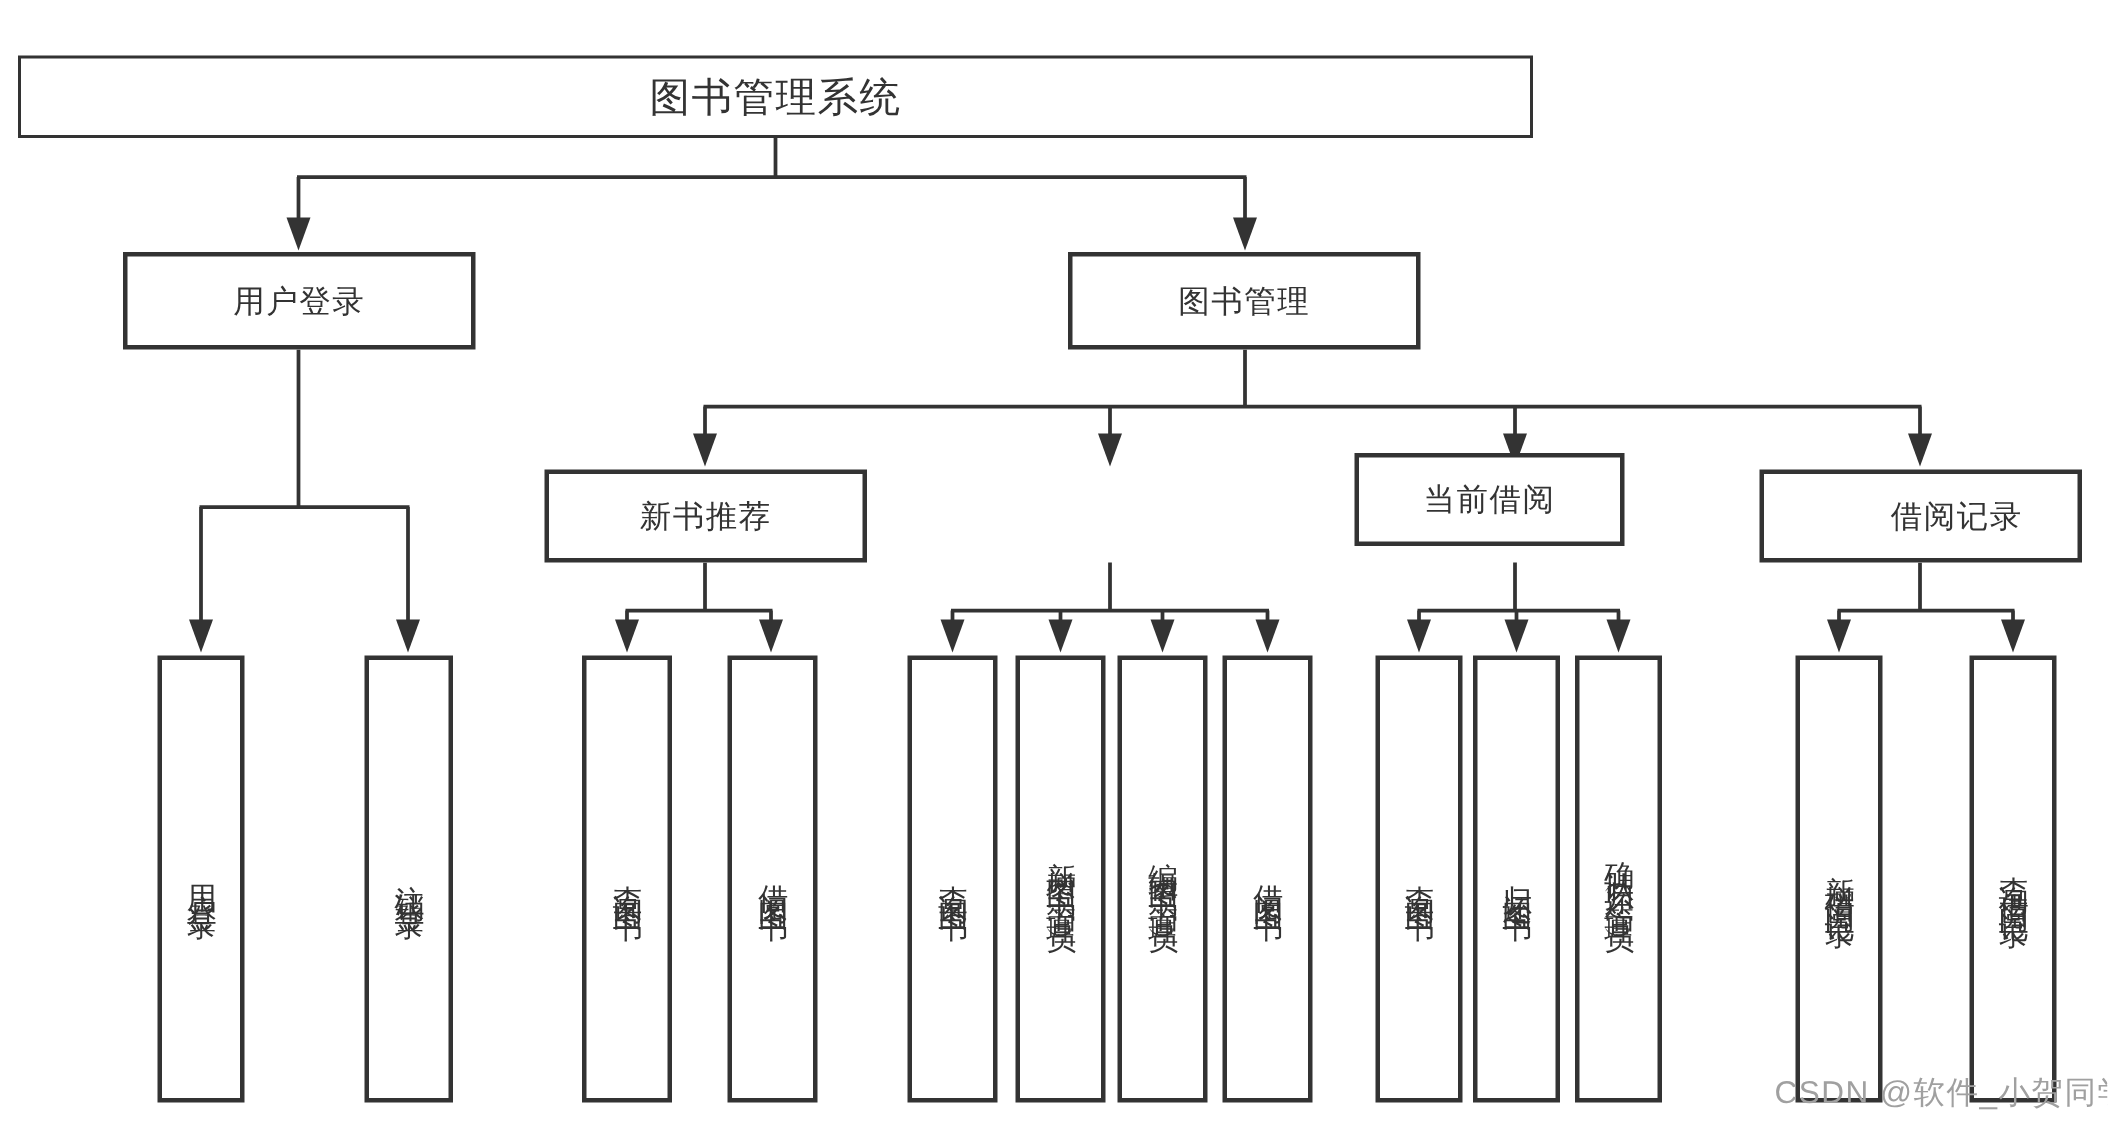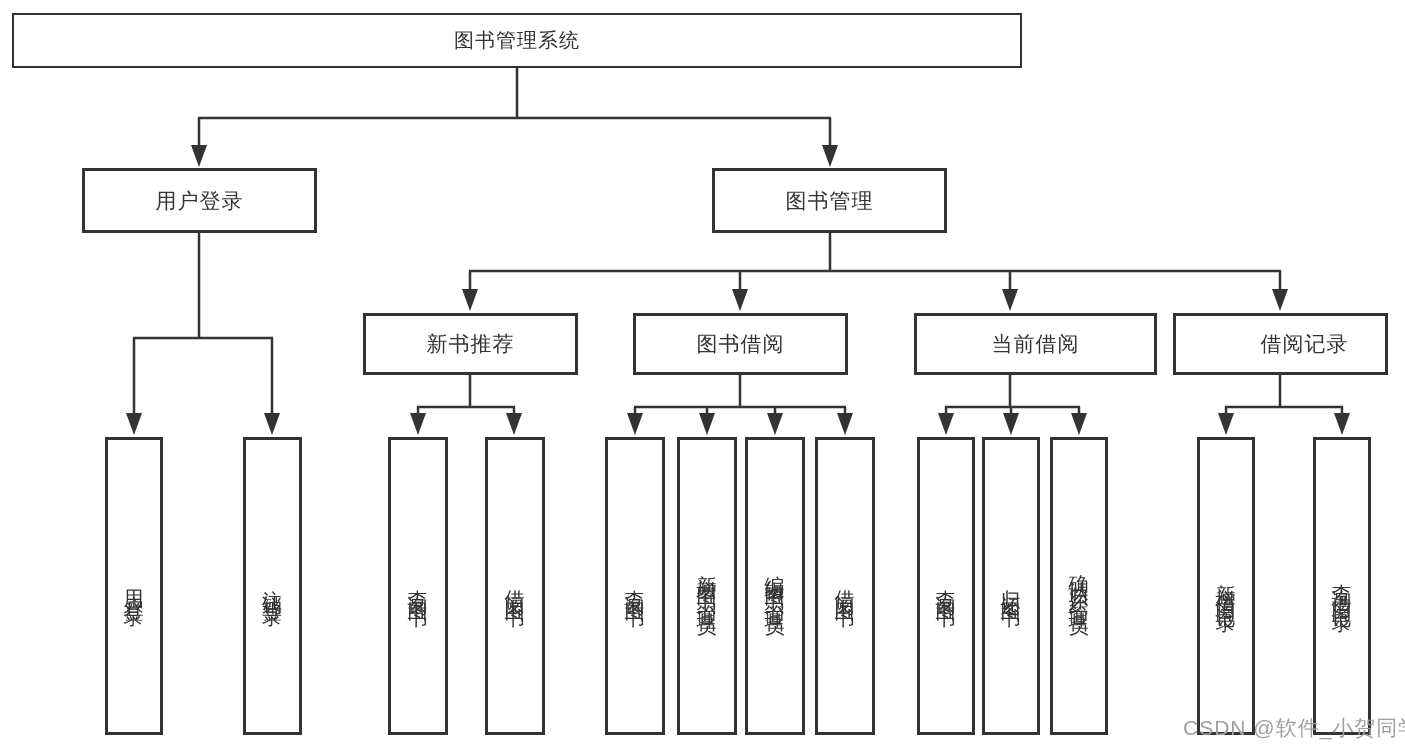--- a/index.html
+++ b/index.html
@@ -30,21 +30,21 @@
     background: #ffffff;
     border: 3px solid var(--line, #333333);
     display: flex;
     align-items: center;
     justify-content: center;
     z-index: 1;
     font-size: 21px;
     letter-spacing: 1px;
     white-space: nowrap;
   }
-  .node-root { border-width: 2px; font-size: 20px; }
+  .node-root { border-width: 2px; font-size: 27px; margin-top: 24px; }
   .node-v { font-size: 20px; }
   .node-v .vtext {
     writing-mode: vertical-rl;
     text-orientation: mixed;
     letter-spacing: 6px;
     line-height: 1;
   }
   .watermark {
     position: absolute;
     left: 1183px;
@@ -96,22 +96,21 @@
     <polygon class="ahead" points="1226,435 1218,413 1234,413"></polygon>
     <polygon class="ahead" points="1342,435 1334,413 1350,413"></polygon>
   </svg>
 
   <div class="node node-root" style="left:12px; top:13px; width:1010px; height:55px;">图书管理系统</div>
 
   <div class="node" style="left:82px; top:168px; width:235px; height:65px;">用户登录</div>
   <div class="node" style="left:712px; top:168px; width:235px; height:65px;">图书管理</div>
 
   <div class="node" style="left:363px; top:313px; width:215px; height:62px;">新书推荐</div>
-  <div class="node" style="left:633px; top:313px; width:215px; height:62px;">图书借阅</div>
-  <div class="node" style="left:903px; top:313px; width:243px; height:62px;margin-left:11px;">当前借阅</div>
+  <div class="node" style="left:903px; top:302px; width:180px; height:62px;">当前借阅</div>
   <div class="node" style="left:1173px; top:313px; width:215px; height:62px;padding-left:48px;">借阅记录</div>
 
   <div class="node node-v" style="left:105px; top:437px; width:58px; height:298px;">
     <span class="vtext">用户登录</span>
   </div>
   <div class="node node-v" style="left:243px; top:437px; width:59px; height:298px;">
     <span class="vtext">注销登录</span>
   </div>
 
   <div class="node node-v" style="left:388px; top:437px; width:60px; height:298px;">

